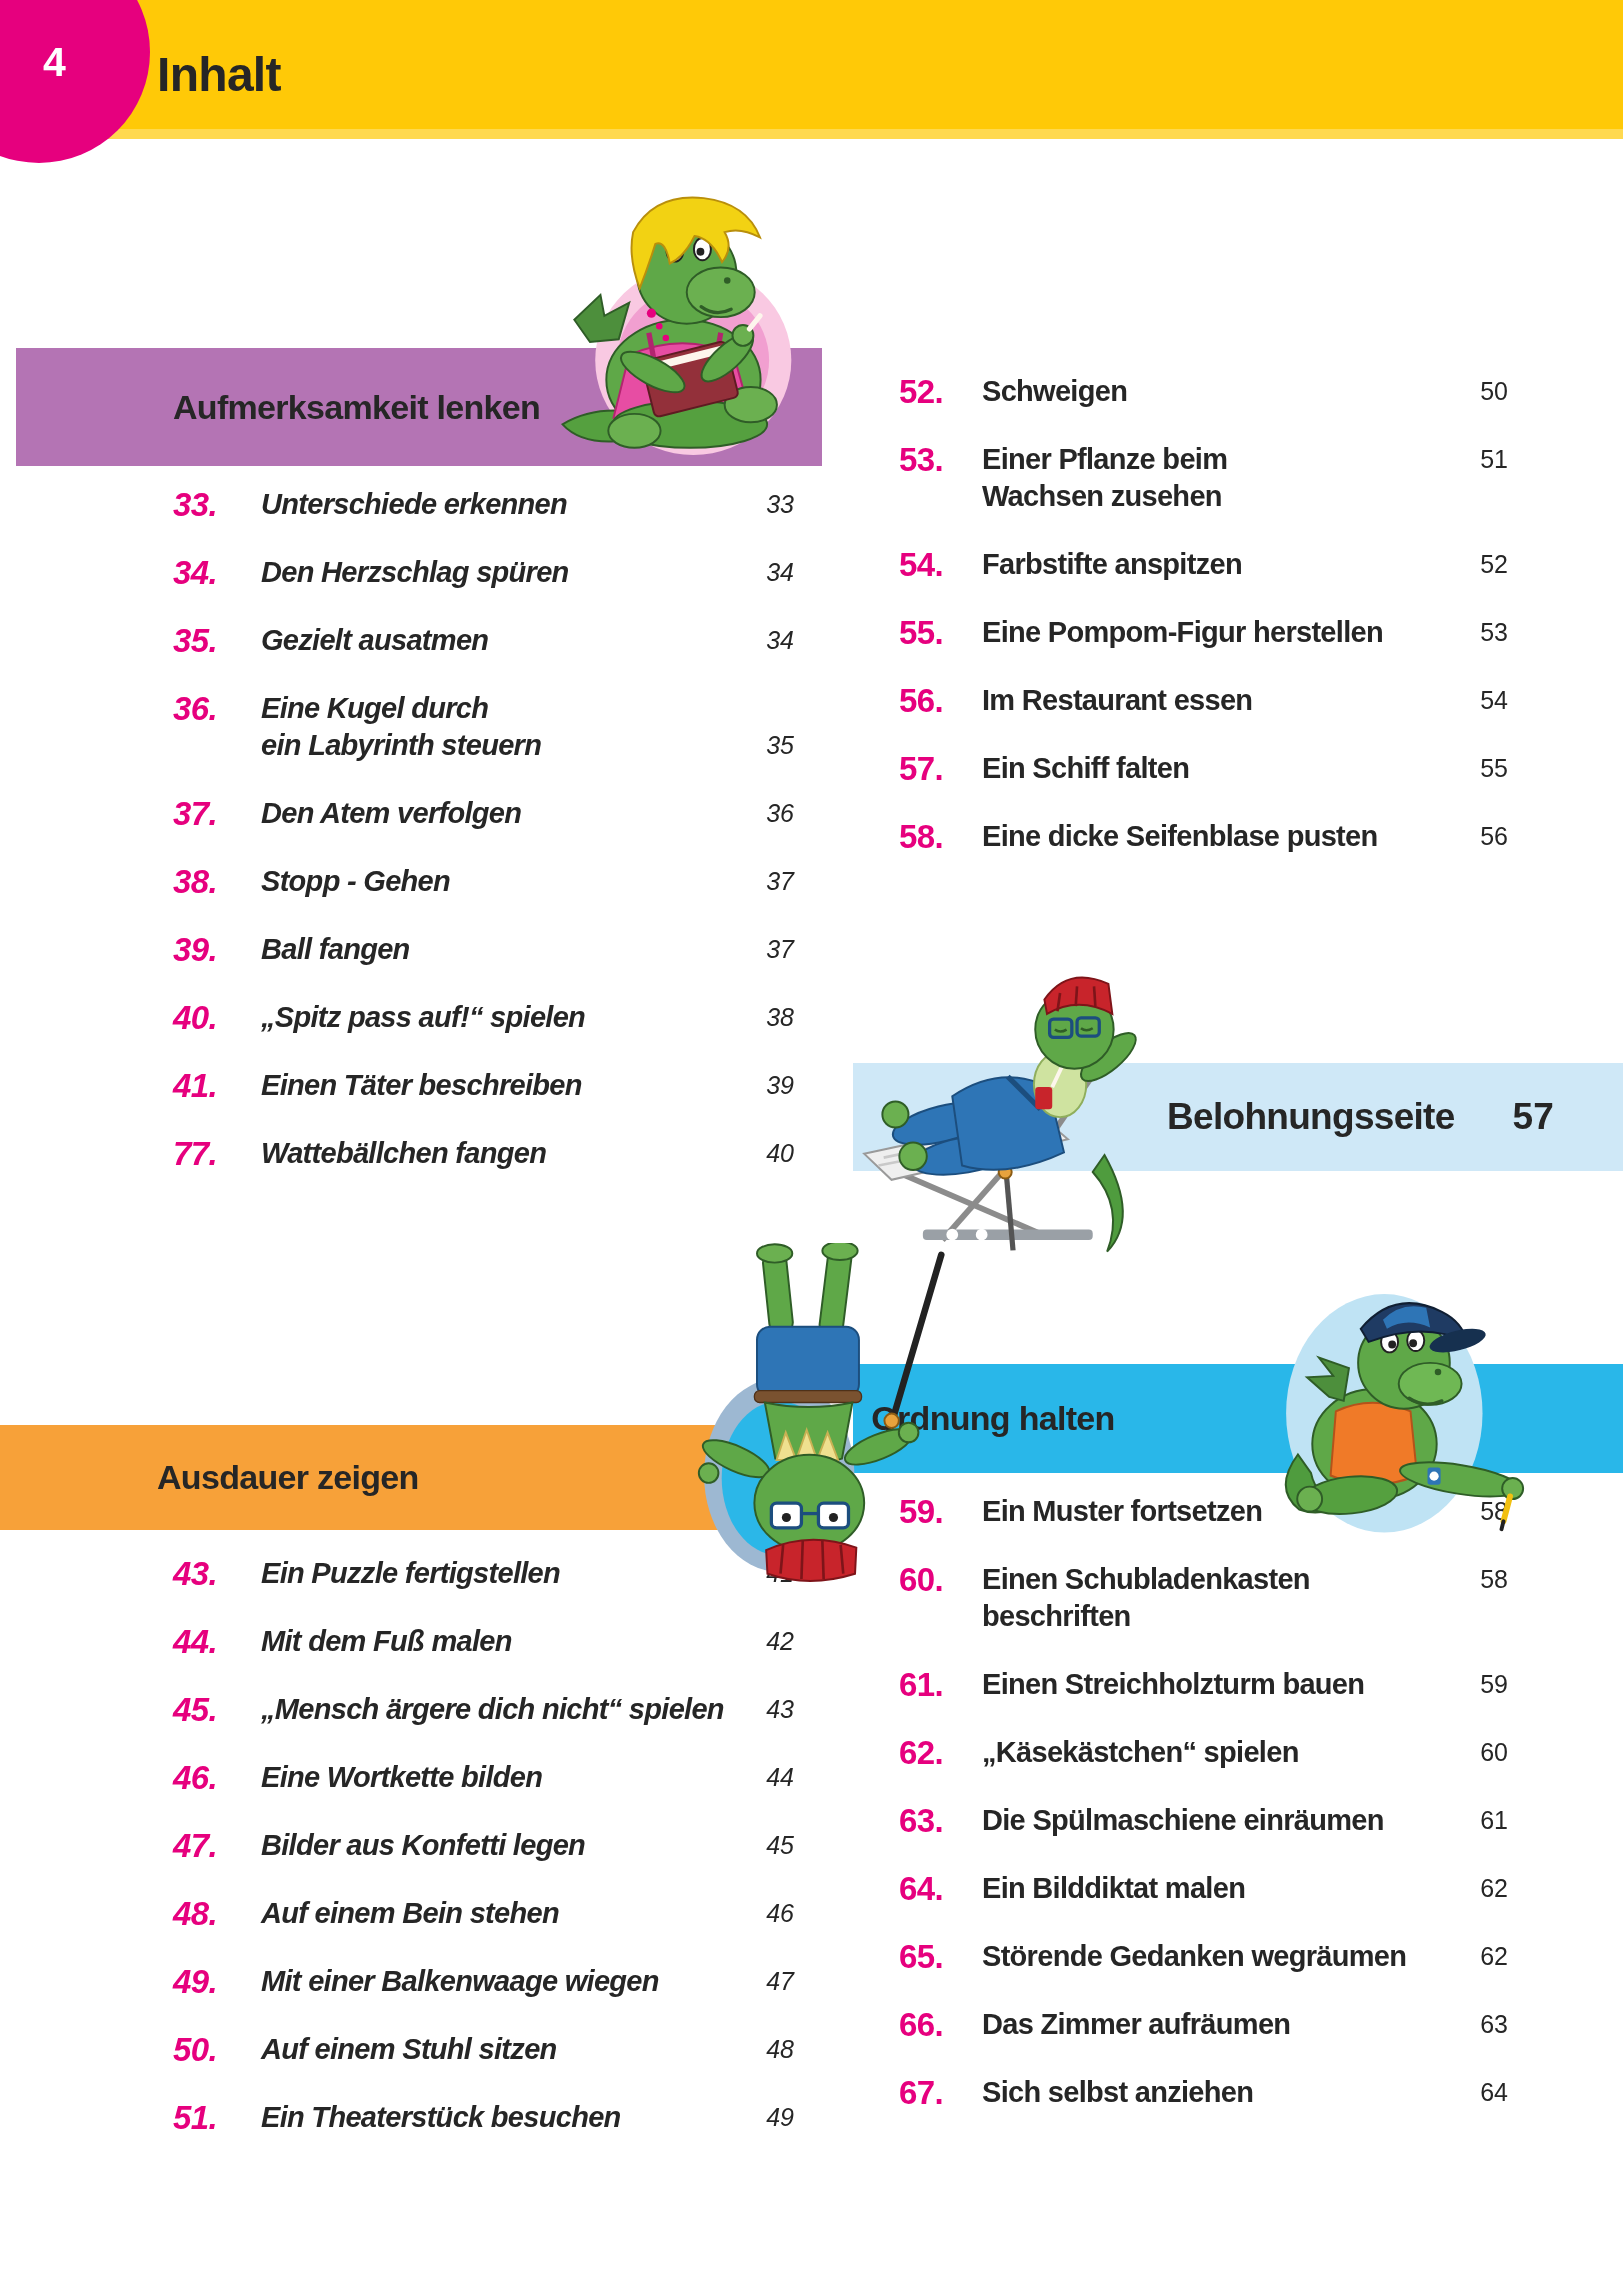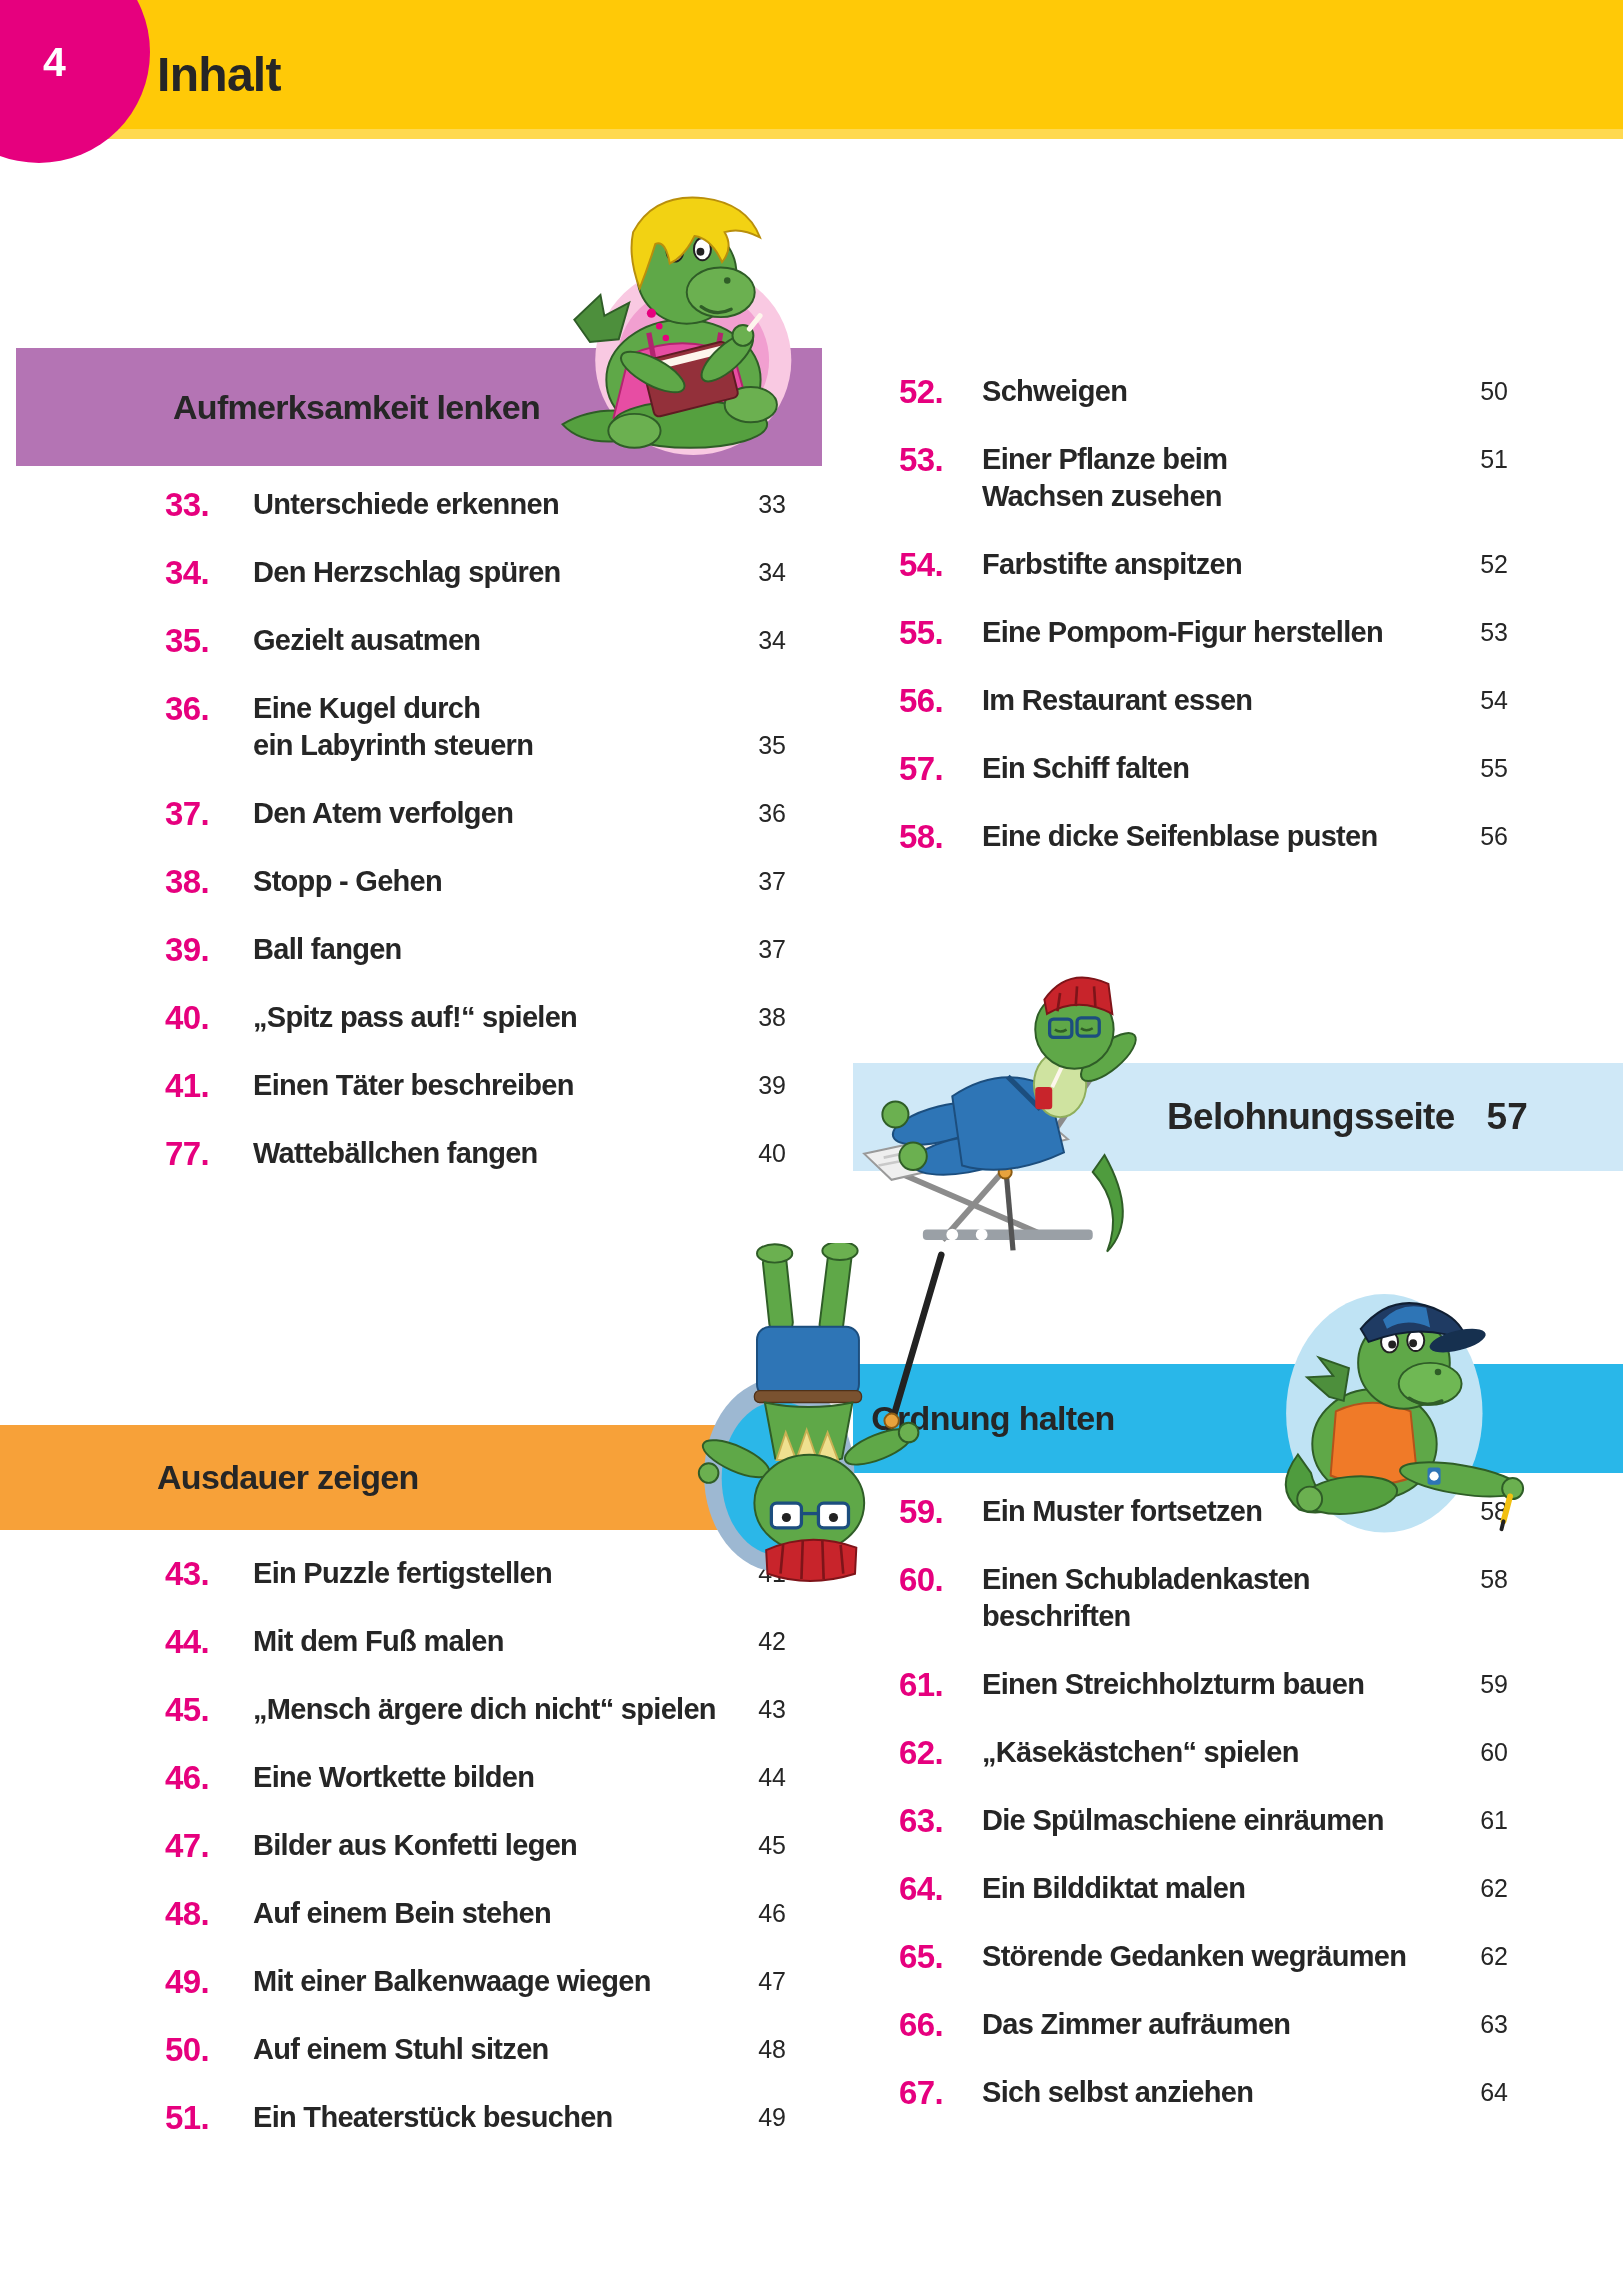--- a/index.html
+++ b/index.html
@@ -26,26 +26,26 @@
   .page-circle .pagenum{position:absolute;left:115px;top:98px;color:#ffffff;
     font-size:41px;font-weight:700;}
 
   
   .banner{position:absolute;display:flex;align-items:center;z-index:1;}
   .banner .banner-label{font-size:34px;font-weight:700;letter-spacing:-0.7px;color:var(--text);}
   .banner-attention{left:16px;top:348px;width:806px;height:118px;background:var(--banner-purple);padding-left:157px;}
   .banner-persistence{left:0;top:1425px;width:806px;height:105px;background:var(--banner-orange);padding-left:157px;}
   .banner-order{left:853px;top:1364px;width:770px;height:109px;background:var(--banner-cyan);padding-left:18.3px;}
   .banner-reward{left:853px;top:1063px;width:770px;height:108px;background:var(--banner-lightblue);
-    padding-left:314px;gap:32px;}
+    padding-left:314px;gap:58px;}
   .banner-reward .banner-label,.banner-reward .banner-page{font-size:37px;font-weight:700;color:var(--text);}
 
   
   .list{position:absolute;z-index:2;}
-  .list-left{left:138px;width:648px;}
+  .list-left{left:146px;width:648px;font-style:italic;}
   .list-right{left:877px;width:631px;}
   #list-attention-left{top:486px;}
   #list-attention-right{top:373px;}
   #list-persistence{top:1555px;}
   #list-order{top:1493px;}
   .row{display:flex;align-items:flex-start;margin-bottom:31px;}
   .num{flex:0 0 98px;text-align:center;font-size:33px;font-weight:700;line-height:37px;
     color:var(--accent-pink);letter-spacing:-0.7px;}
   .list-right .num{flex-basis:88px;}
   .title{margin-left:17px;font-size:29px;font-weight:700;line-height:37px;letter-spacing:-0.7px;color:var(--text);}

